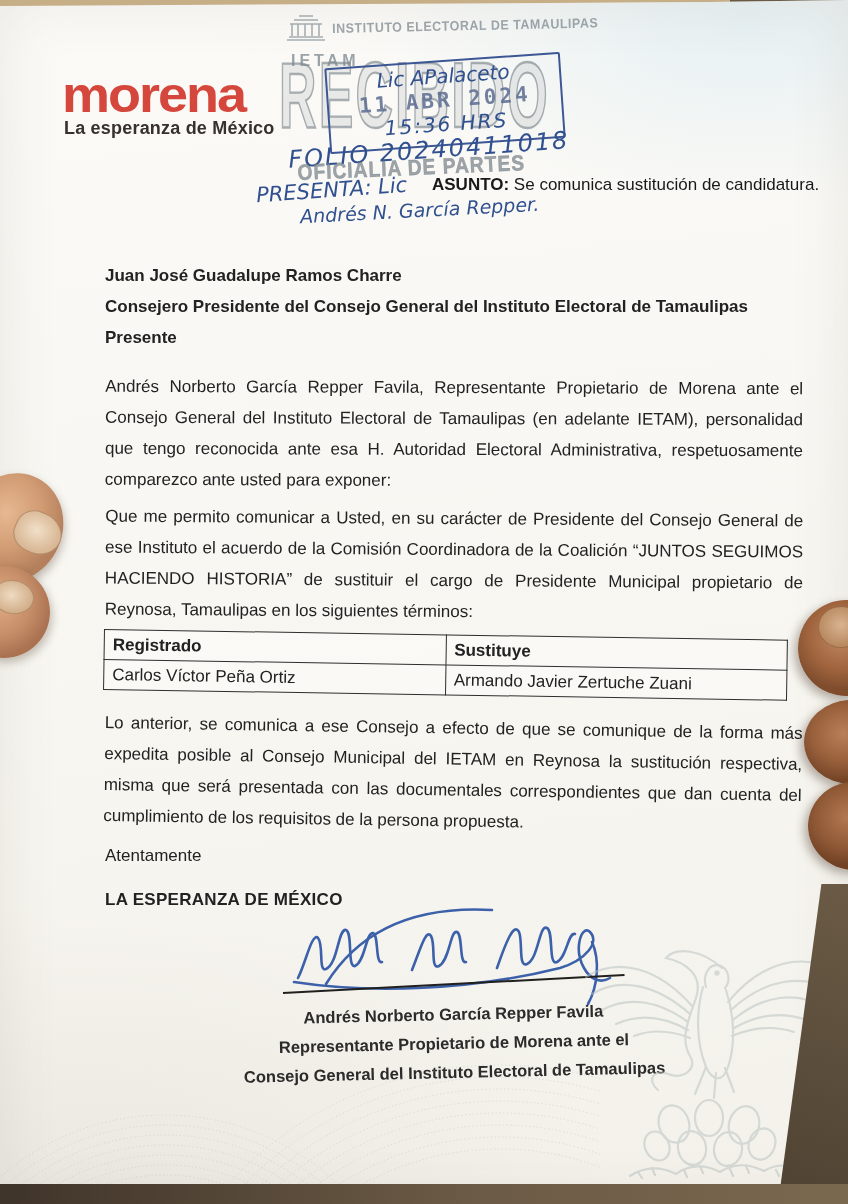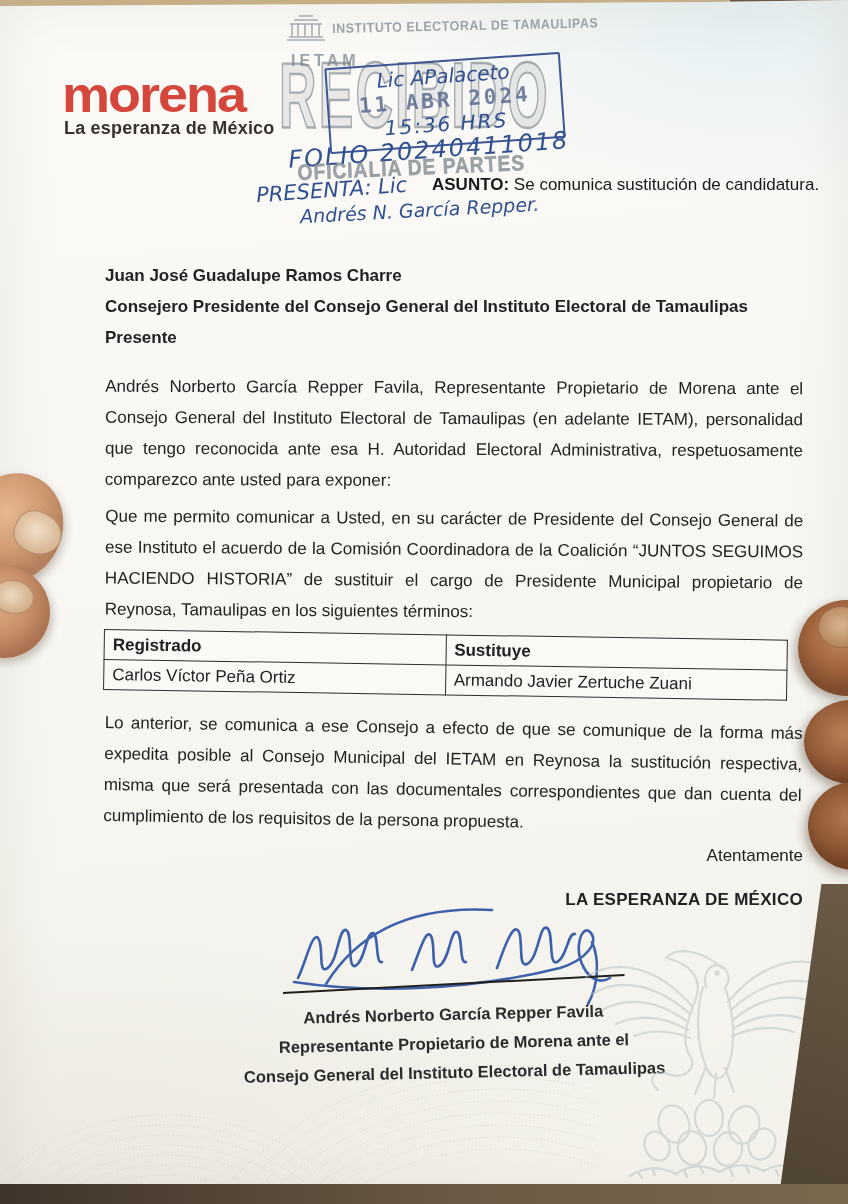--- a/index.html
+++ b/index.html
@@ -62,21 +62,21 @@
   .p1{top:372px;transform:rotate(.2deg);}
   .p2{top:503px;transform:rotate(.4deg);}
   .p3{top:707px;transform:rotate(.9deg);transform-origin:left top;}
   
   .subst-table{left:104px;top:629px;width:684px;border-collapse:collapse;
     transform:rotate(.9deg);transform-origin:left top;}
   .subst-table td,.subst-table th{border:1.6px solid #2e2e2e;font-size:17px;color:#222;
     text-align:left;padding:1px 8px;height:27px;background:rgba(255,255,255,.35);}
   .subst-table th{font-weight:700;}
   
-  .center-line{left:105px;width:698px;text-align:right;}
+  .center-line{left:105px;width:698px;text-align:left;}
   .atentamente{top:840px;}
   .slogan{top:884px;font-weight:700;letter-spacing:.3px;}
   .sig-svg{left:292px;top:898px;}
   .sig-line{left:283px;top:992px;width:342px;height:2.4px;background:#20201e;
     transform:rotate(-3deg);transform-origin:left center;}
   .sig-block{left:124px;top:1000px;width:660px;text-align:center;font-weight:700;
     font-size:16.5px;line-height:29px;color:#2b2b2b;transform:rotate(-1.3deg);}
   
   .eagle{left:578px;top:932px;opacity:.5;}
   .guilloche{left:0px;top:1035px;opacity:.55;}

